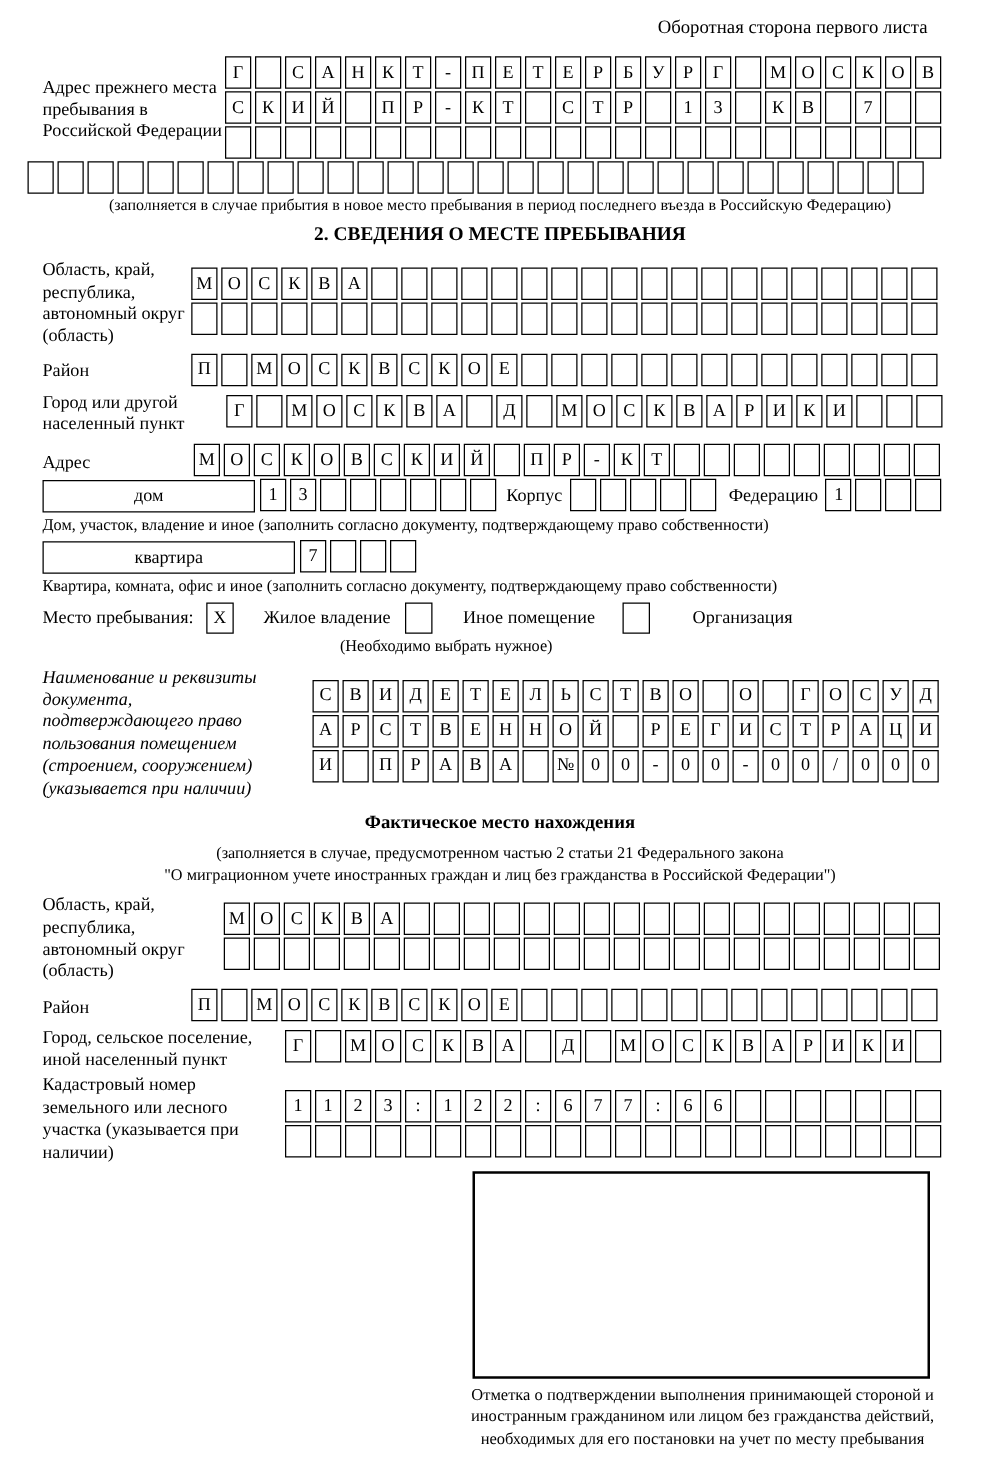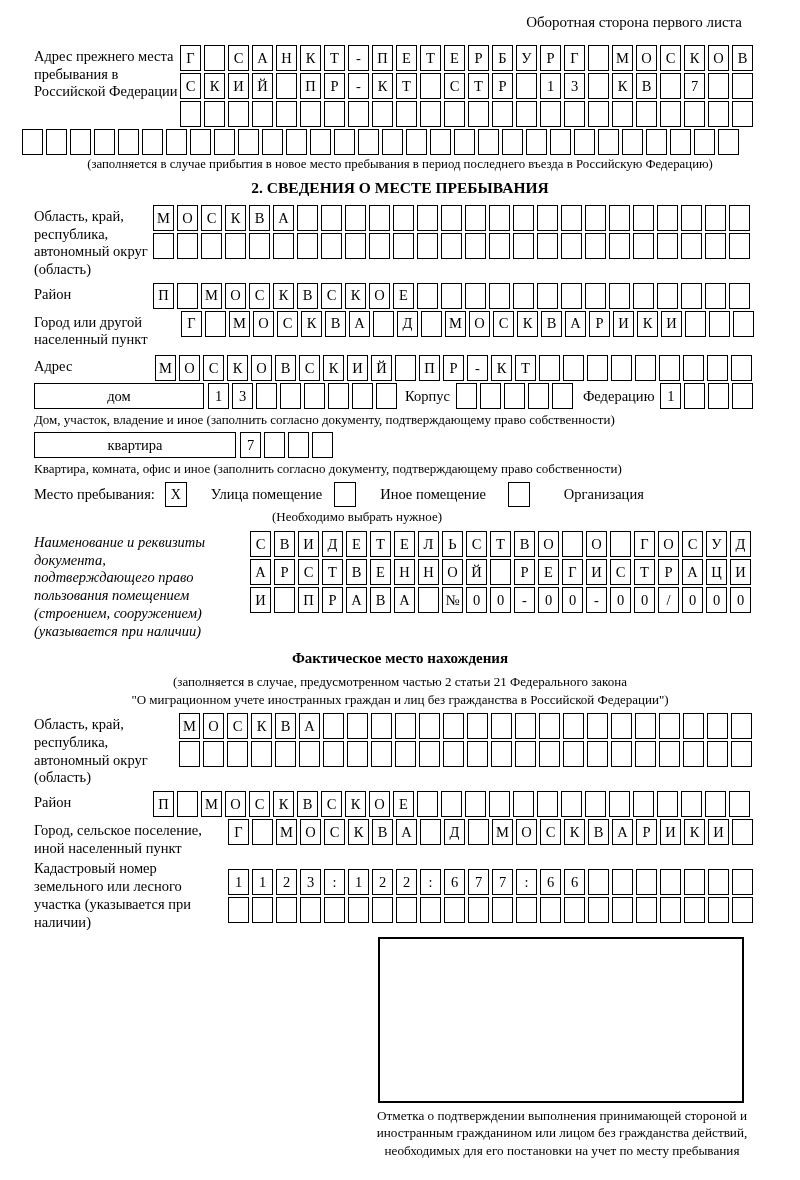--- a/index.html
+++ b/index.html
@@ -1,20 +1,20 @@
 <!DOCTYPE html>
 <html><head>
 <meta charset="utf-8">
 <style>
   html,body{margin:0;padding:0;background:#ffffff;}
   body{width:800px;height:1180px;overflow:hidden;color:#000;
        font-family:"Liberation Serif","DejaVu Serif",serif;}
   .page{box-sizing:border-box;width:800px;height:1180px;padding:8px 22px 0 22px;}
   .page-header{font-size:15px;text-align:right;margin:6px 36px 14px 0;}
-  .formrow{display:flex;align-items:flex-start;}
+  .formrow{display:flex;align-items:center;}
   .lbl{font-size:14.5px;line-height:1.22;flex-shrink:0;padding-top:3px;}
   .w158{width:158px;padding-left:12px;box-sizing:border-box;}
   .w131{width:131px;padding-left:12px;box-sizing:border-box;}
   .w159{width:159px;padding-left:12px;box-sizing:border-box;}
   .w133{width:133px;padding-left:12px;box-sizing:border-box;}
   .w228{width:228px;padding-left:12px;padding-right:20px;box-sizing:border-box;font-style:italic;}
   .w157{width:157px;padding-left:12px;box-sizing:border-box;}
   .w206{width:206px;padding-left:12px;box-sizing:border-box;}
   .cells{display:flex;column-gap:3px;margin-bottom:2px;}
   .cell{box-sizing:border-box;width:21px;height:26px;border:1.6px solid #000;
@@ -357,21 +357,21 @@
         <div class="cell"></div>
         <div class="cell"></div>
         <div class="cell"></div>
       </div>
   </div>
   <div class="smallnote">Квартира, комната, офис и иное (заполнить согласно документу, подтверждающему право собственности)</div>
 
   <div class="mesto">
     <span class="lblm">Место пребывания:</span>
     <div class="checkbox" style="margin-left:10px;">X</div>
-    <span class="lblm" style="margin-left:12px;">Улица помещение</span>
+    <span class="lblm" style="margin-left:12px;">Жилое владение</span>
     <div class="checkbox" style="margin-left:12px;"></div>
     <span class="lblm" style="margin-left:12px;">Иное помещение</span>
     <div class="checkbox" style="margin-left:22px;"></div>
     <span class="lblm" style="margin-left:22px;text-align:right;">Организация</span>
   </div>
   <div class="vybrat">(Необходимо выбрать нужное)</div>
 
   <div class="formrow">
     <div class="lbl w228">Наименование и реквизиты документа, подтверждающего право пользования помещением (строением, сооружением) (указывается при наличии)</div>
     <div>

